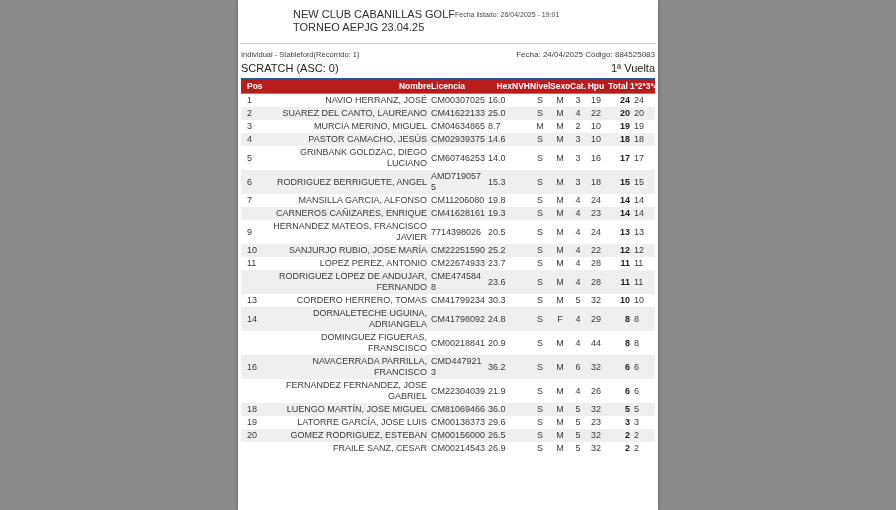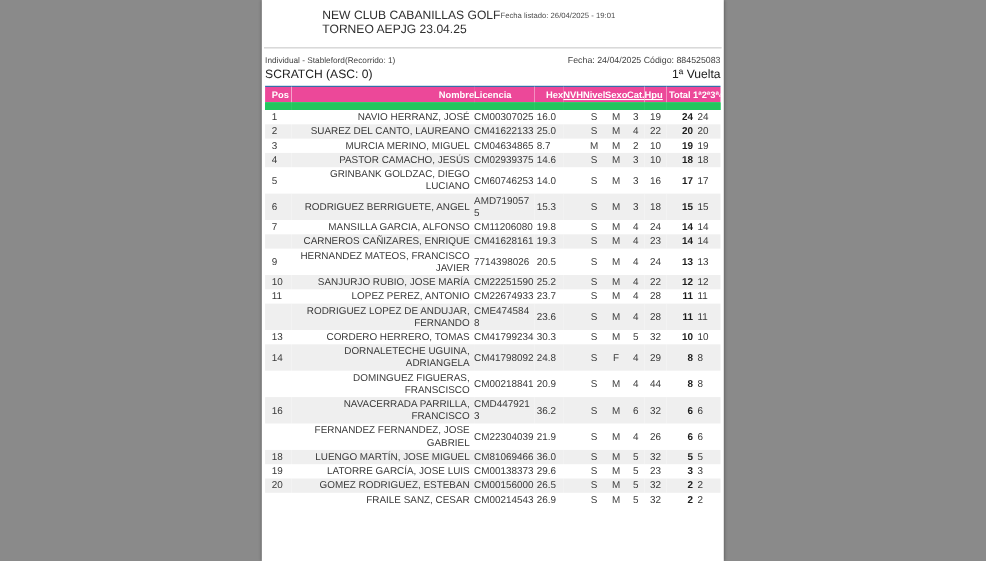--- a/index.html
+++ b/index.html
@@ -61,35 +61,35 @@
   .classification { font-size: 11px; color: #222; }
   .round-label    { font-size: 11px;   color: #222; }
 
   table.results {
     width: 414px;
     margin: 0 3px;
     border-collapse: collapse;
     table-layout: fixed;
   }
   thead th {
-    background: #ec4899;
+    background: #b91c1c;
     color: #ffffff;
     font-size: 8.5px;
     font-weight: bold;
     padding: 2px 0;
     border-top: 1px solid #1f5fa0;
-    border-bottom: 7px solid #22c55e;
+    border-bottom: 1px solid #22c55e;
     white-space: nowrap;
     overflow: hidden;
   }
   th.c-pos      { text-align: left; padding-left: 6px; }
   th.c-nombre   { text-align: right; }
   th.c-licencia { text-align: left; }
   th.c-hex      { text-align: right; }
-  th.c-nvh, th.c-nivel, th.c-sexo, th.c-cat, th.c-hpu { text-align: left; text-decoration: underline; }
+  th.c-nvh, th.c-nivel, th.c-sexo, th.c-cat, th.c-hpu { text-align: center; }
   th.c-total    { text-align: center; }
   th.c-v       { text-align: right; }
 
   tbody td {
     font-size: 9px;
     color: #3a3a3a;
     padding: 1px 0;
     line-height: 11px;
     vertical-align: middle;
     word-wrap: break-word;

